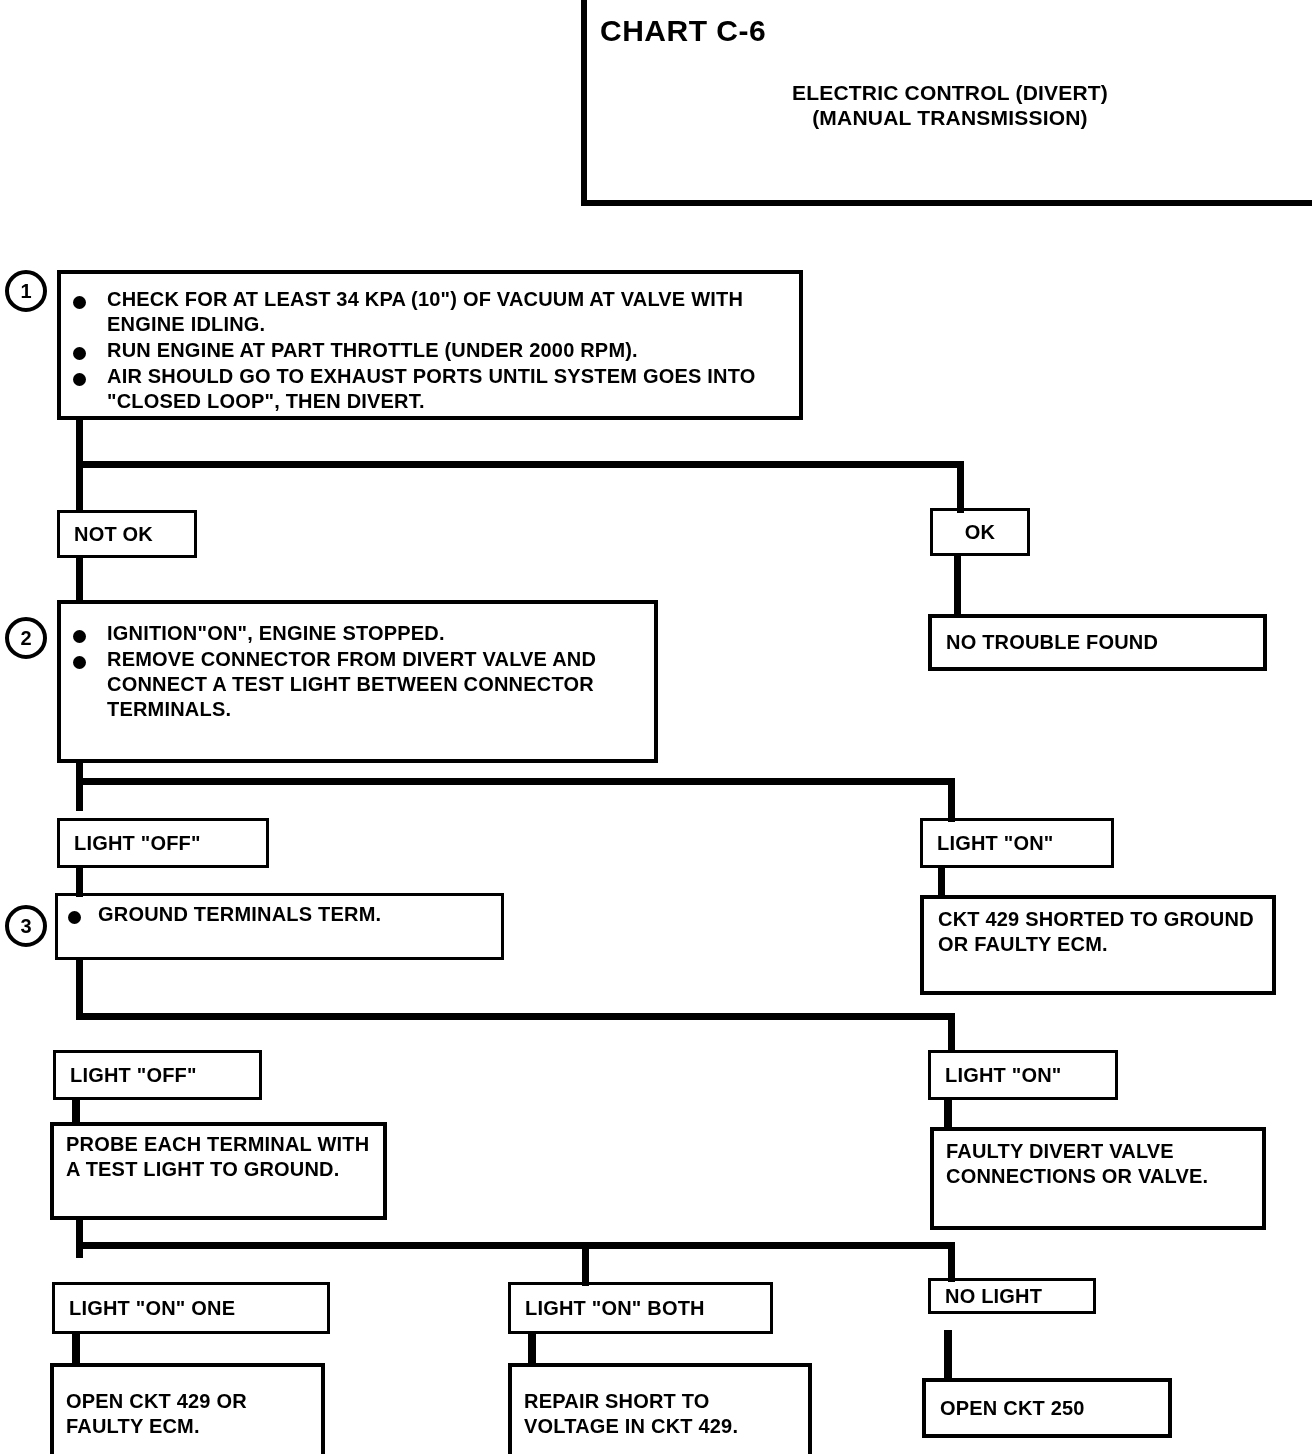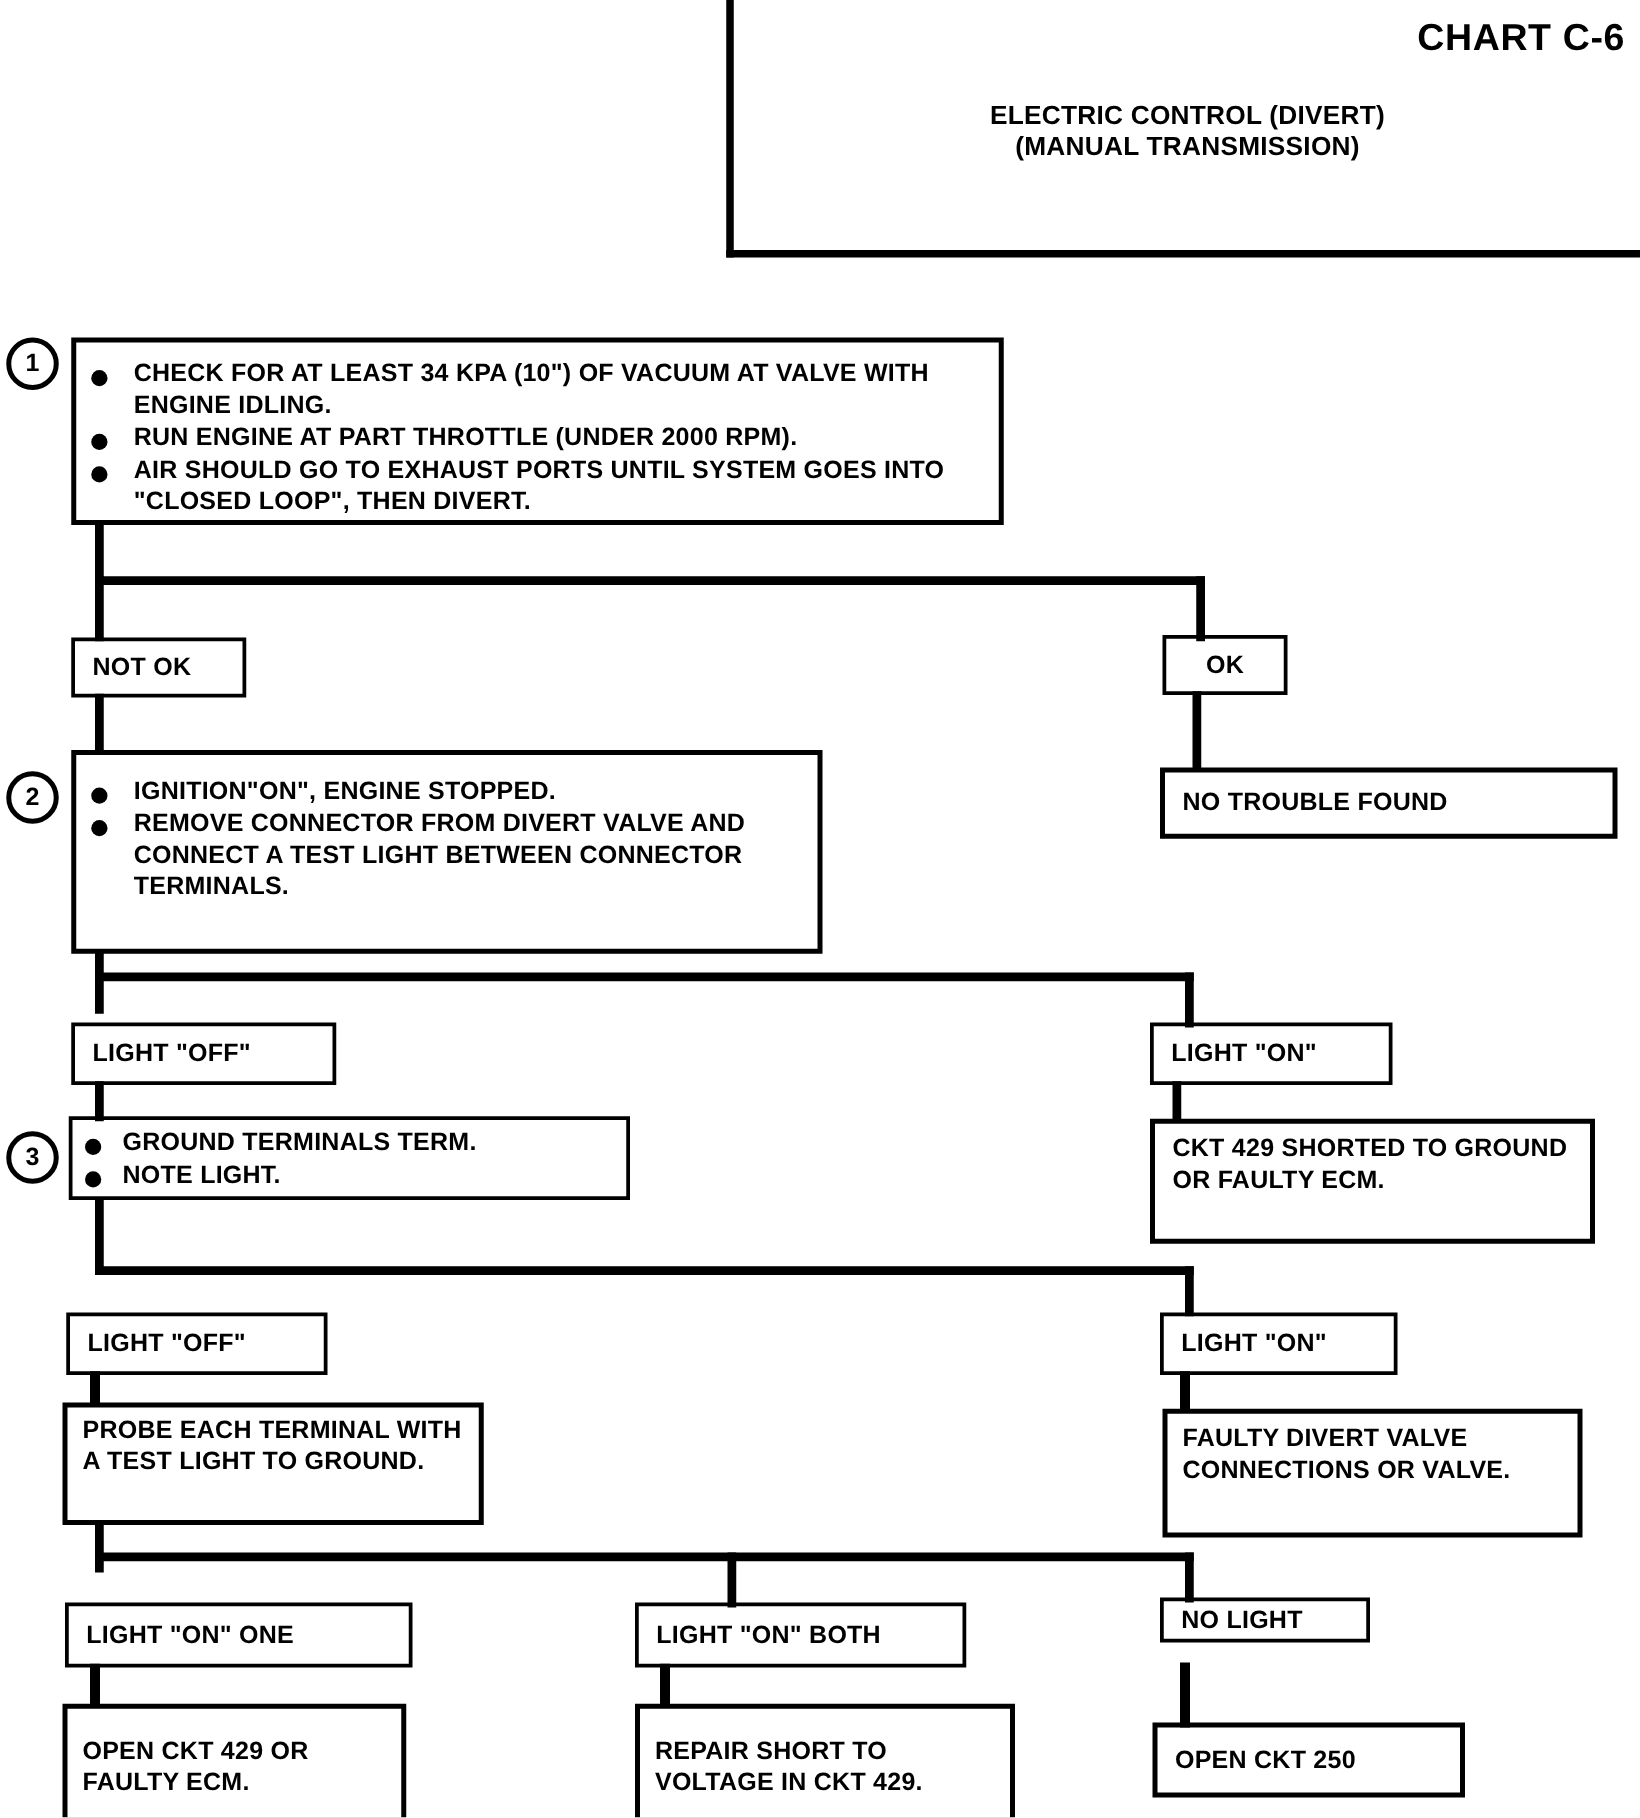--- a/index.html
+++ b/index.html
@@ -24,21 +24,21 @@
     background: #000;
   }
   .hdr-bottom-rule {
     position: absolute;
     left: 581px; top: 200px; width: 731px; height: 6px;
     background: #000;
   }
   .hdr-title {
     position: absolute;
     left: 600px; top: 14px; width: 700px;
-    text-align: right;
+    text-align: left;
     font-size: 30px; font-weight: bold; letter-spacing: 0.5px;
   }
   .hdr-sub {
     position: absolute;
     left: 600px; top: 80px; width: 700px;
     text-align: center;
     font-size: 21px; font-weight: bold; line-height: 25px;
     letter-spacing: 0.2px;
   }
 
@@ -132,21 +132,21 @@
   <div class="box thin label-box" style="left:57px; top:510px; width:140px; height:48px;">
     <span class="lbl">NOT OK</span>
   </div>
   <div class="box thin label-box center" style="left:930px; top:508px; width:100px; height:48px;">
     <span class="lbl">OK</span>
   </div>
 
   <div class="ln" style="left:76px; top:555px; width:7px; height:48px;"></div>
   <div class="ln" style="left:954px; top:553px; width:7px; height:64px;"></div>
 
-  <div class="box label-box" style="left:928px; top:614px; width:366px; height:57px;">
+  <div class="box label-box" style="left:928px; top:614px; width:339px; height:57px;">
     <span>NO TROUBLE FOUND</span>
   </div>
 
   <div class="stepnum" style="left:5px; top:617px;">2</div>
   <div class="box" style="left:57px; top:600px; width:601px; height:163px;">
     <ul class="bul" style="margin-top:17px;">
       <li>IGNITION"ON", ENGINE STOPPED.</li>
       <li>REMOVE CONNECTOR FROM DIVERT VALVE AND CONNECT A TEST LIGHT BETWEEN CONNECTOR TERMINALS.</li>
     </ul>
   </div>
@@ -166,21 +166,20 @@
   <div class="ln" style="left:938px; top:865px; width:7px; height:32px;"></div>
 
   <div class="box" style="left:920px; top:895px; width:356px; height:100px;">
     <div style="padding:8px 0 0 14px;">CKT 429 SHORTED TO GROUND OR FAULTY ECM.</div>
   </div>
 
   <div class="stepnum" style="left:5px; top:905px;">3</div>
   <div class="box thin" style="left:55px; top:893px; width:449px; height:67px;">
     <ul class="bul tight" style="margin-top:6px;">
       <li>GROUND TERMINALS TERM.</li>
-      <li>NOTE LIGHT.</li>
     </ul>
   </div>
 
   <div class="ln" style="left:76px; top:958px; width:7px; height:60px;"></div>
   <div class="ln" style="left:76px; top:1013px; width:879px; height:7px;"></div>
   <div class="ln" style="left:948px; top:1013px; width:7px; height:40px;"></div>
 
   <div class="box thin label-box" style="left:53px; top:1050px; width:209px; height:50px;">
     <span>LIGHT "OFF"</span>
   </div>

